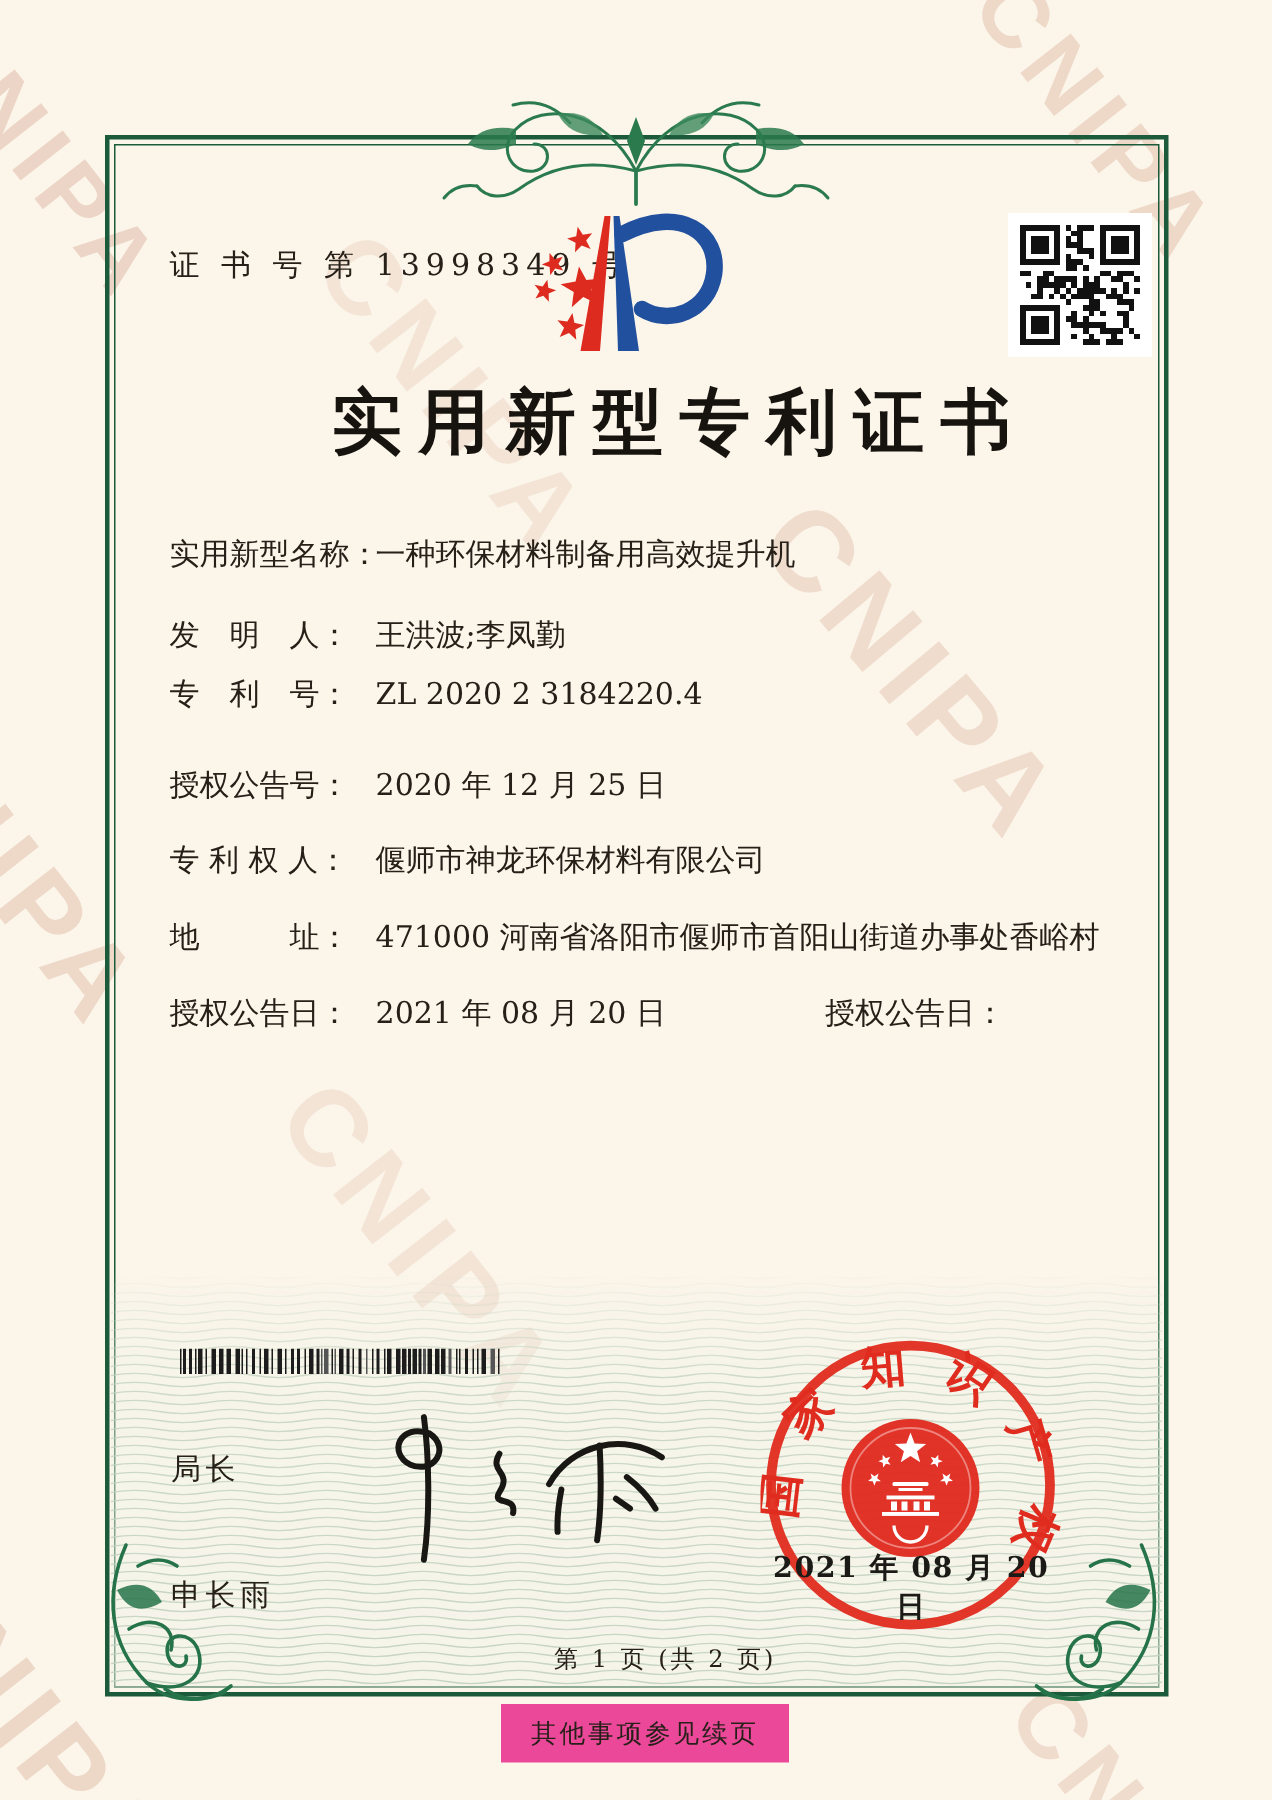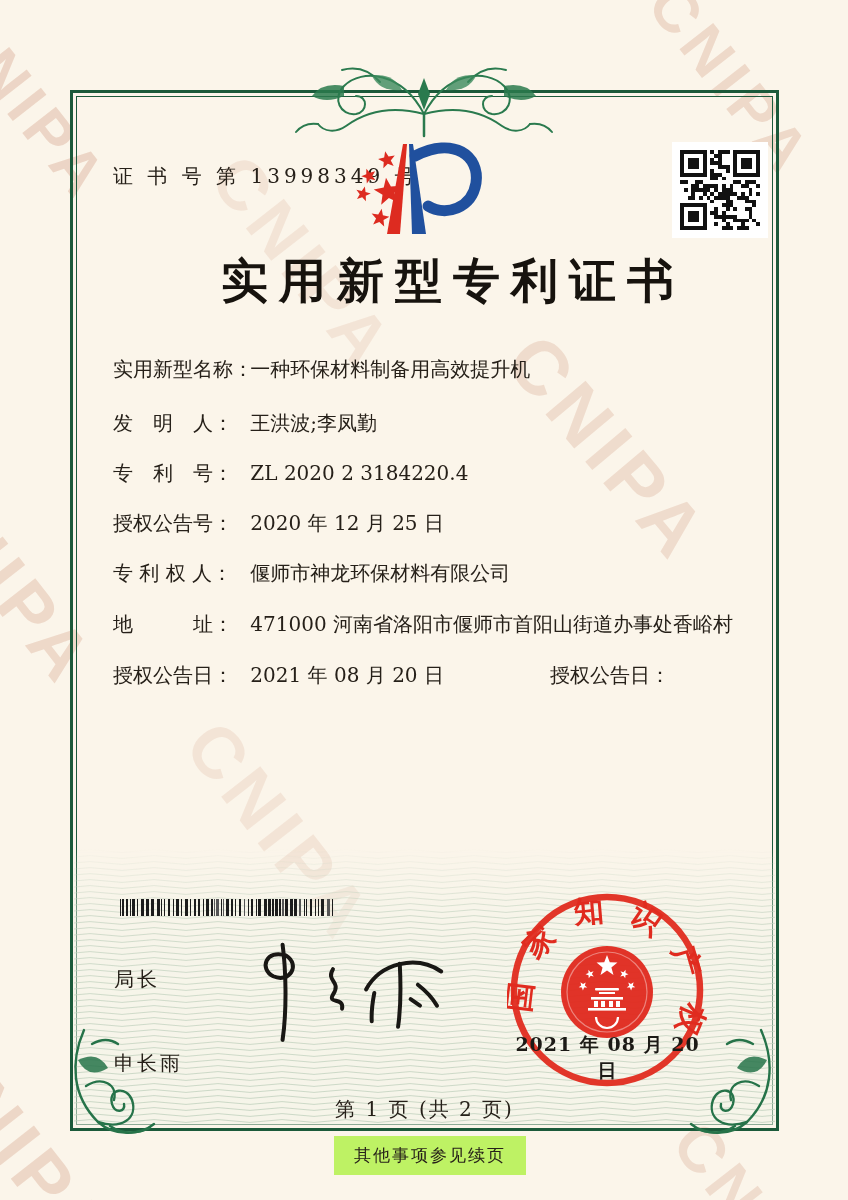--- a/index.html
+++ b/index.html
@@ -27,22 +27,22 @@
   .row .val{display:inline-block;margin-left:16px;}
   .grant-no-lab{position:absolute;left:437px;top:0;}
   .grant-no-val{position:absolute;left:556px;top:0;}
   
   .bodytext{position:absolute;left:113px;top:696px;width:638px;font-size:20px;
             line-height:27.5px;text-align:justify;color:#1e1a14;}
   .bodytext p{margin:0;text-indent:2em;}
   
   .sig-label{position:absolute;left:114px;font-size:20px;letter-spacing:3px;}
   .footer-page{position:absolute;left:70px;top:1096px;width:709px;text-align:center;
-               font-size:20px;letter-spacing:2px;}
-  .contbox{position:absolute;left:334px;top:1136px;background:#bef264;
+               font-size:16px;letter-spacing:2px;padding-left:19px;}
+  .contbox{position:absolute;left:334px;top:1136px;background:#ec4899;
            padding:8px 20px;font-size:17px;letter-spacing:2px;}
   .sealdate{position:absolute;left:505px;top:1032px;width:205px;text-align:center;
             font-size:19px;letter-spacing:1px;color:#1c1a16;font-weight:bold;}
 </style>
 </head>
 <body>
 
 <svg width="0" height="0" style="position:absolute">
   <defs>
     <path id="star" d="M0,-10 L2.5,-3.4 9.5,-3.1 4,1.3 5.9,8.1 0,4.2 -5.9,8.1 -4,1.3 -9.5,-3.1 -2.5,-3.4 Z"></path>
@@ -266,21 +266,21 @@
 <div class="title">实用新型专利证书</div>
 
 <div class="row" style="top:356px">
   <span class="lab">实用新型名称：</span>
   <span class="val">一种环保材料制备用高效提升机</span>
 </div>
 <div class="row" style="top:410px">
   <span class="lab">发　明　人：</span>
   <span class="val">王洪波;李凤勤</span>
 </div>
-<div class="row" style="top:460px">
+<div class="row" style="top:449px">
   <span class="lab">专　利　号：</span>
   <span class="val">ZL 2020 2 3184220.4</span>
 </div>
 <div class="row" style="top:510px">
   <span class="lab">授权公告号：</span>
   <span class="val">2020 年 12 月 25 日</span>
 </div>
 <div class="row" style="top:560px">
   <span class="lab">专 利 权 人：</span>
   <span class="val">偃师市神龙环保材料有限公司</span>

